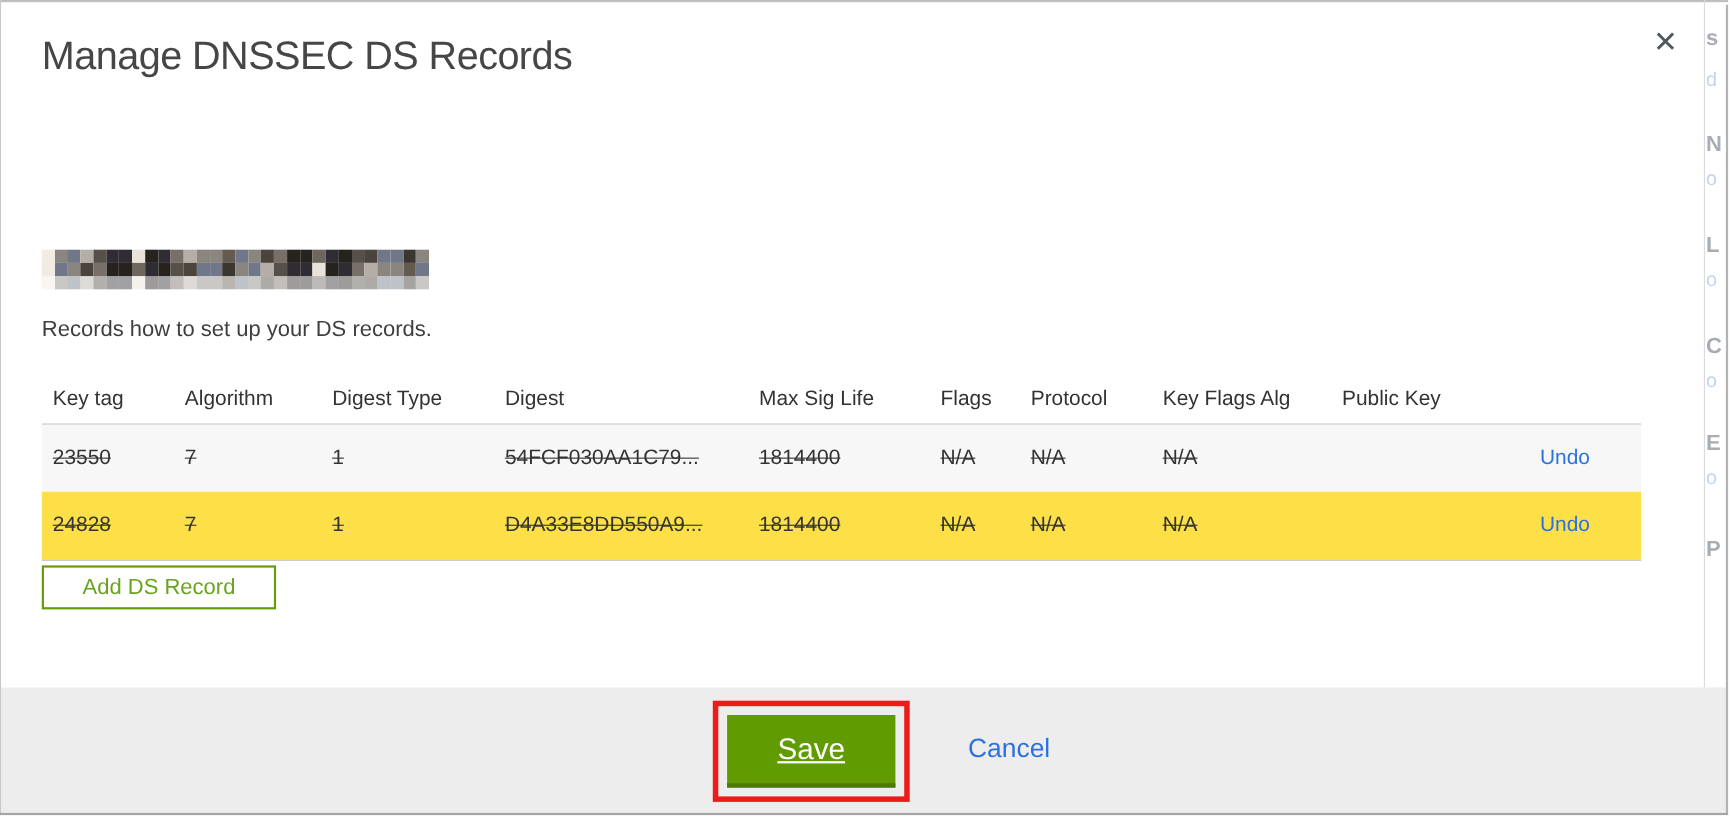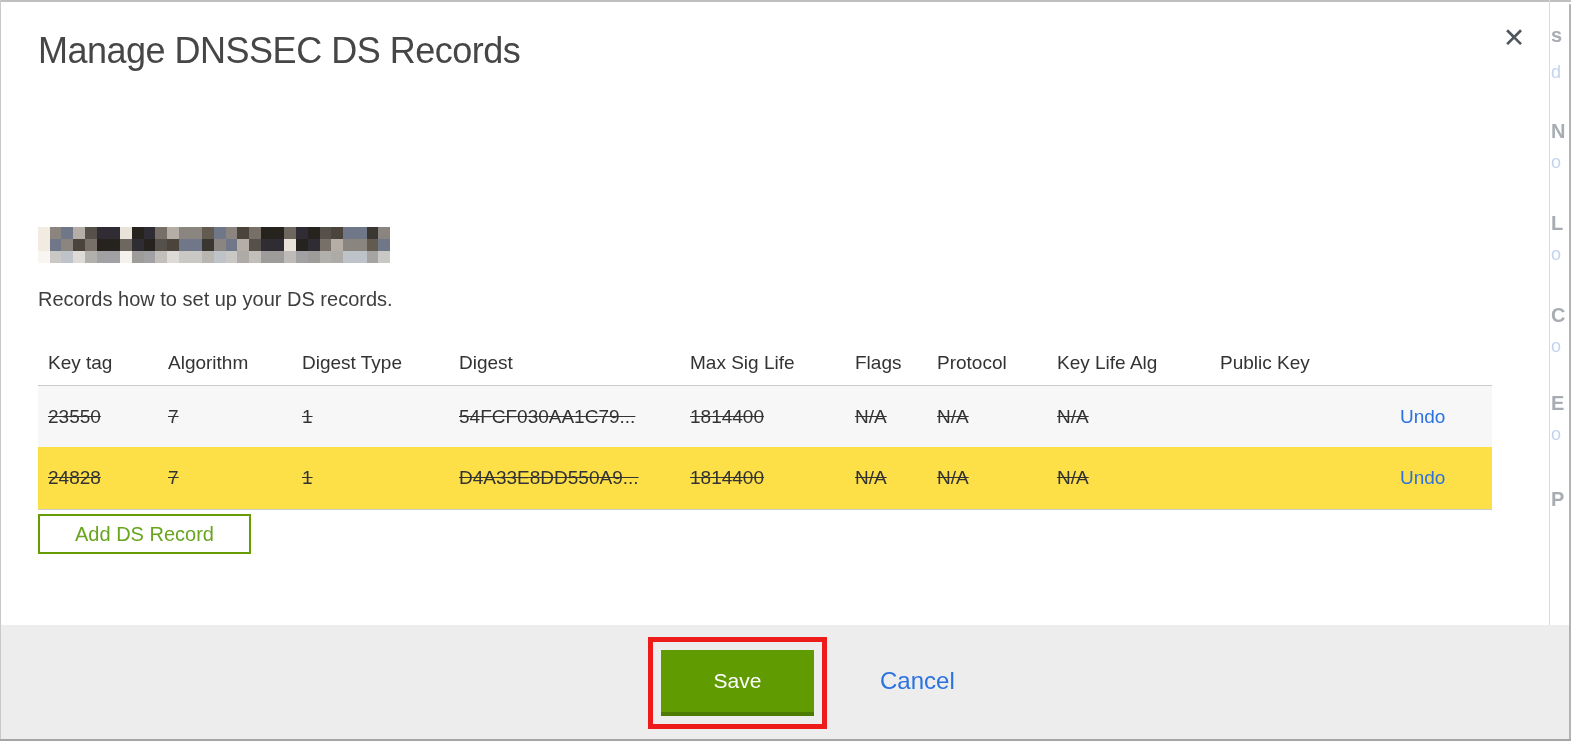--- a/index.html
+++ b/index.html
@@ -62,22 +62,23 @@
 
   
   .footer { position:absolute; left:1px; top:625px; width:1568px; height:114px; background:#ededed; }
   .annotation-box {
     position:absolute; left:648px; top:637px; width:179px; height:92px;
     border:5px solid #ee1b1b; background:transparent;
   }
   .save-btn {
     position:absolute; left:661px; top:650px; width:153px; height:66px;
     background:#619b02; border:none; border-bottom:4px solid #4d7b01;
-    color:#ffffff; font-size:21px; cursor:pointer;
+    color:#ffffff; font-size:27px; cursor:pointer;
     font-family:"Liberation Sans", sans-serif;
+    text-decoration:underline;
   }
   .cancel-link {
     position:absolute; left:880px; top:667px;
     font-size:24px; color:#2b72e0; cursor:pointer;
   }
 
   
   .bg-strip {
     position:absolute; left:1551px; top:0; width:18px; height:625px;
     overflow:hidden; background:#fff;
@@ -195,21 +196,21 @@
 
   <div class="ds-table">
     <div class="t-row t-head">
       <div class="c c1">Key tag</div>
       <div class="c c2">Algorithm</div>
       <div class="c c3">Digest Type</div>
       <div class="c c4">Digest</div>
       <div class="c c5">Max Sig Life</div>
       <div class="c c6">Flags</div>
       <div class="c c7">Protocol</div>
-      <div class="c c8">Key Life Alg</div>
+      <div class="c c8">Key Flags Alg</div>
       <div class="c c9">Public Key</div>
       <div class="c c10"></div>
     </div>
 
     <div class="t-row t-body-row row-deleted-1">
       <div class="c c1 struck">23550</div>
       <div class="c c2 struck">7</div>
       <div class="c c3 struck">1</div>
       <div class="c c4 struck">54FCF030AA1C79...</div>
       <div class="c c5 struck">1814400</div>

